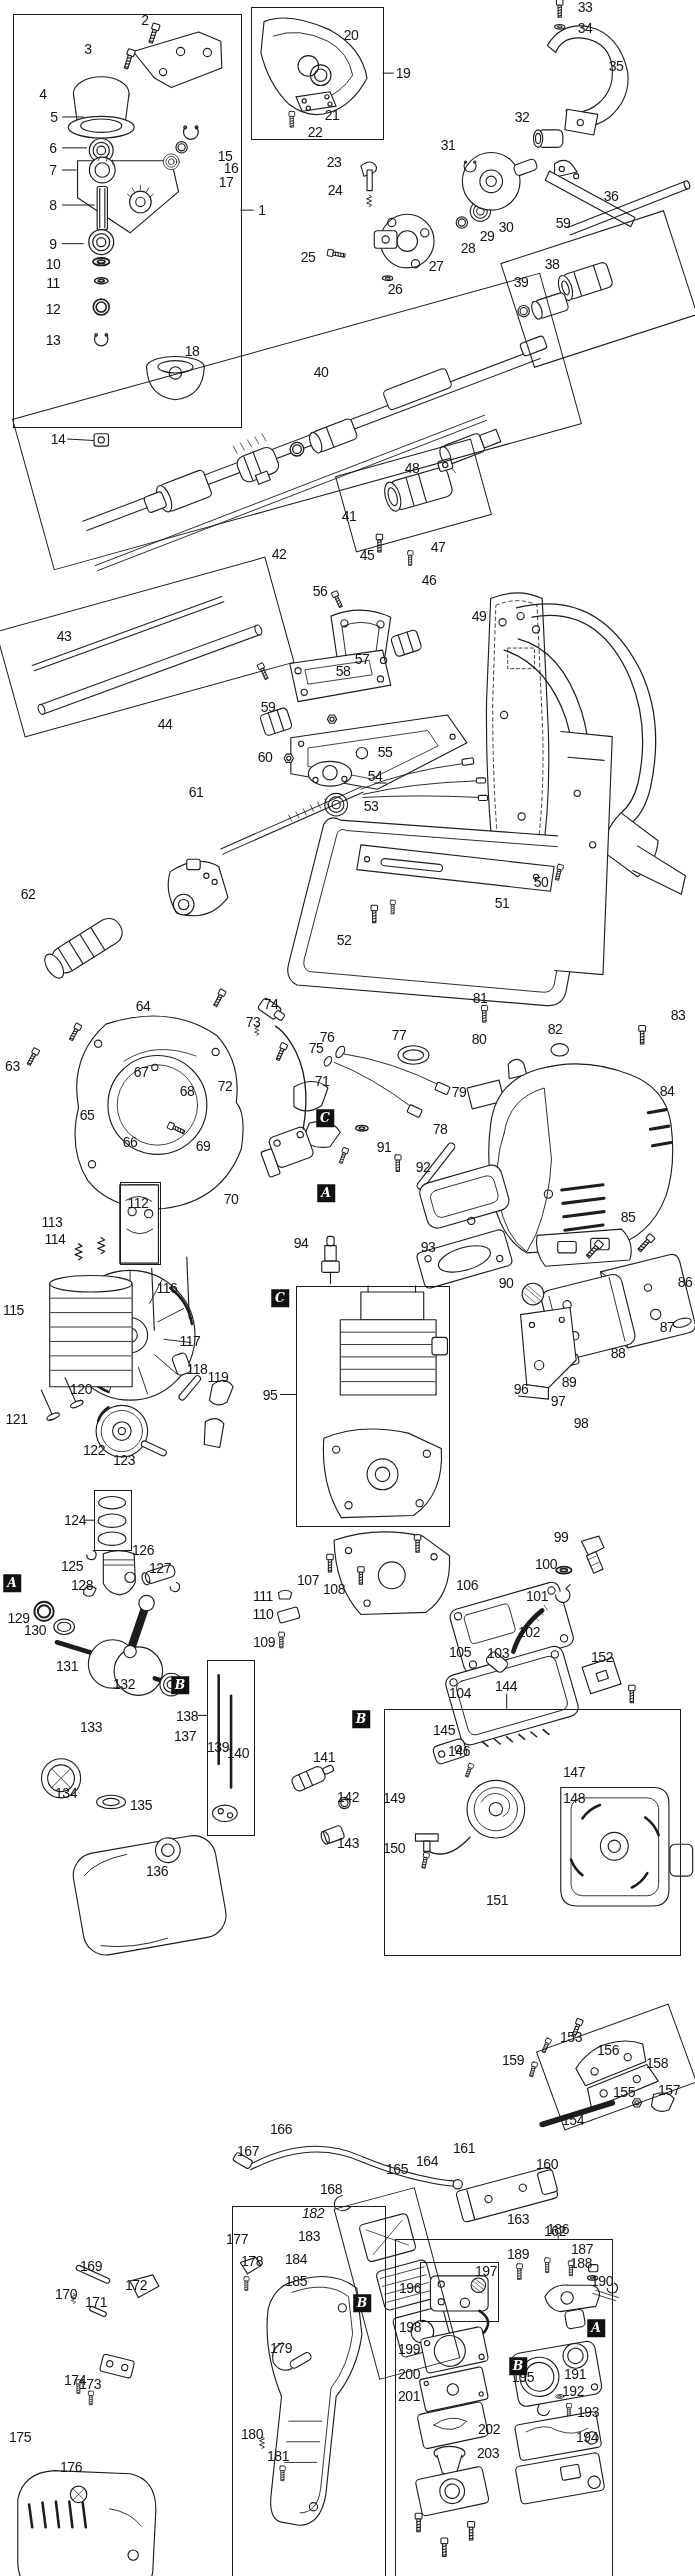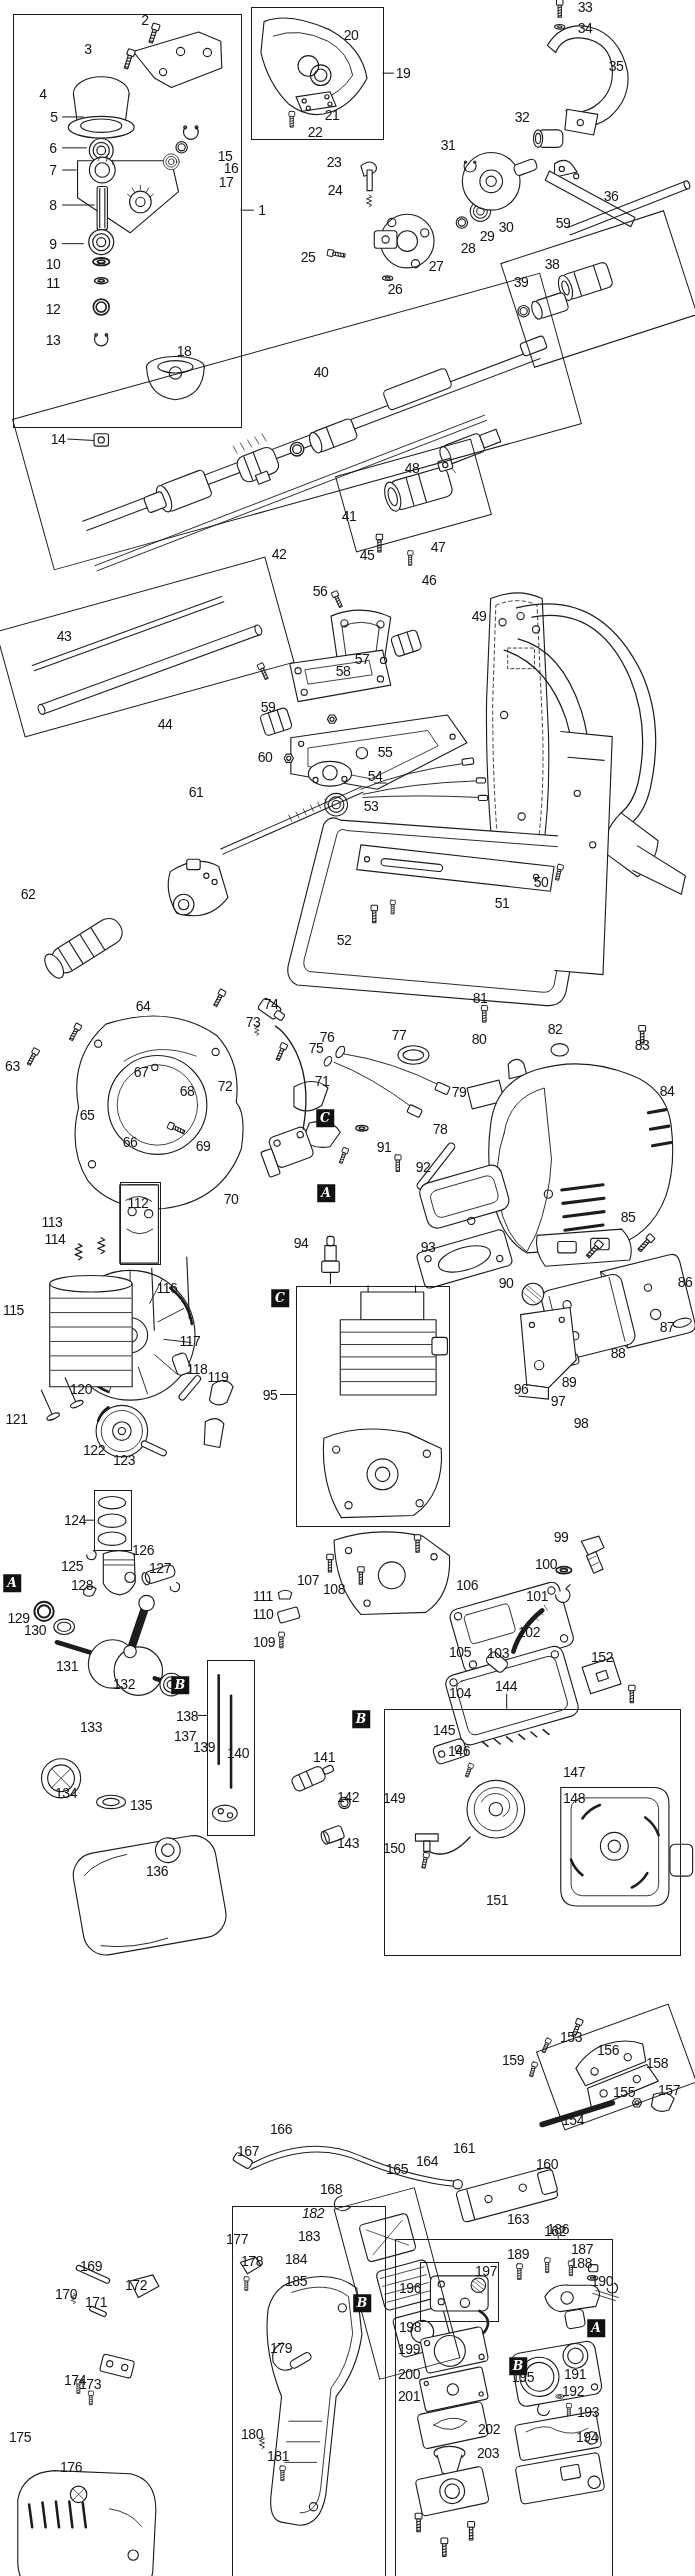--- a/index.html
+++ b/index.html
@@ -754,21 +754,21 @@
       <span class="callout" style="left: 53px; top: 205px;">8</span>
       <span class="callout" style="left: 53px; top: 244px;">9</span>
       <span class="callout" style="left: 53px; top: 264px;">10</span>
       <span class="callout" style="left: 53px; top: 283px;">11</span>
       <span class="callout" style="left: 53px; top: 309px;">12</span>
       <span class="callout" style="left: 53px; top: 340px;">13</span>
       <span class="callout" style="left: 58px; top: 439px;">14</span>
       <span class="callout" style="left: 225px; top: 156px;">15</span>
       <span class="callout" style="left: 231px; top: 168px;">16</span>
       <span class="callout" style="left: 226px; top: 182px;">17</span>
-      <span class="callout" style="left: 184px; top: 351px;">18</span>
+      <span class="callout" style="left: 192px; top: 351px;">18</span>
       <span class="callout" style="left: 403px; top: 73px;">19</span>
       <span class="callout" style="left: 351px; top: 35px;">20</span>
       <span class="callout" style="left: 332px; top: 115px;">21</span>
       <span class="callout" style="left: 315px; top: 132px;">22</span>
       <span class="callout" style="left: 334px; top: 162px;">23</span>
       <span class="callout" style="left: 335px; top: 190px;">24</span>
       <span class="callout" style="left: 308px; top: 257px;">25</span>
       <span class="callout" style="left: 395px; top: 289px;">26</span>
       <span class="callout" style="left: 436px; top: 266px;">27</span>
       <span class="callout" style="left: 468px; top: 248px;">28</span>
@@ -819,21 +819,21 @@
       <span class="callout" style="left: 253px; top: 1022px;">73</span>
       <span class="callout" style="left: 271px; top: 1004px;">74</span>
       <span class="callout" style="left: 316px; top: 1048px;">75</span>
       <span class="callout" style="left: 327px; top: 1037px;">76</span>
       <span class="callout" style="left: 399px; top: 1035px;">77</span>
       <span class="callout" style="left: 440px; top: 1129px;">78</span>
       <span class="callout" style="left: 459px; top: 1092px;">79</span>
       <span class="callout" style="left: 479px; top: 1039px;">80</span>
       <span class="callout" style="left: 480px; top: 998px;">81</span>
       <span class="callout" style="left: 555px; top: 1029px;">82</span>
-      <span class="callout" style="left: 642px; top: 1015px; margin-top: 30px;">83</span>
+      <span class="callout" style="left: 678px; top: 1015px;">83</span>
       <span class="callout" style="left: 667px; top: 1091px;">84</span>
       <span class="callout" style="left: 628px; top: 1217px;">85</span>
       <span class="callout" style="left: 685px; top: 1282px;">86</span>
       <span class="callout" style="left: 667px; top: 1327px;">87</span>
       <span class="callout" style="left: 618px; top: 1353px;">88</span>
       <span class="callout" style="left: 569px; top: 1382px;">89</span>
       <span class="callout" style="left: 506px; top: 1283px;">90</span>
       <span class="callout" style="left: 384px; top: 1147px;">91</span>
       <span class="callout" style="left: 423px; top: 1167px;">92</span>
       <span class="callout" style="left: 428px; top: 1247px;">93</span>
@@ -875,21 +875,21 @@
       <span class="callout" style="left: 18.5px; top: 1618px;">129</span>
       <span class="callout" style="left: 35px; top: 1630px;">130</span>
       <span class="callout" style="left: 67px; top: 1666px;">131</span>
       <span class="callout" style="left: 124px; top: 1684px;">132</span>
       <span class="callout" style="left: 91px; top: 1727px;">133</span>
       <span class="callout" style="left: 66px; top: 1793px;">134</span>
       <span class="callout" style="left: 141px; top: 1805px;">135</span>
       <span class="callout" style="left: 157px; top: 1871px;">136</span>
       <span class="callout" style="left: 185px; top: 1736px;">137</span>
       <span class="callout" style="left: 187px; top: 1716px;">138</span>
-      <span class="callout" style="left: 204px; top: 1747px; text-align: center;">139</span>
+      <span class="callout" style="left: 218px; top: 1747px; text-align: center;">139</span>
       <span class="callout" style="left: 238px; top: 1753px;">140</span>
       <span class="callout" style="left: 324px; top: 1757px;">141</span>
       <span class="callout" style="left: 348px; top: 1797px;">142</span>
       <span class="callout" style="left: 348px; top: 1843px;">143</span>
       <span class="callout" style="left: 506px; top: 1686px;">144</span>
       <span class="callout" style="left: 444px; top: 1730px;">145</span>
       <span class="callout" style="left: 459px; top: 1751px;">146</span>
       <span class="callout" style="left: 574px; top: 1772px;">147</span>
       <span class="callout" style="left: 574px; top: 1798px;">148</span>
       <span class="callout" style="left: 394px; top: 1798px;">149</span>

